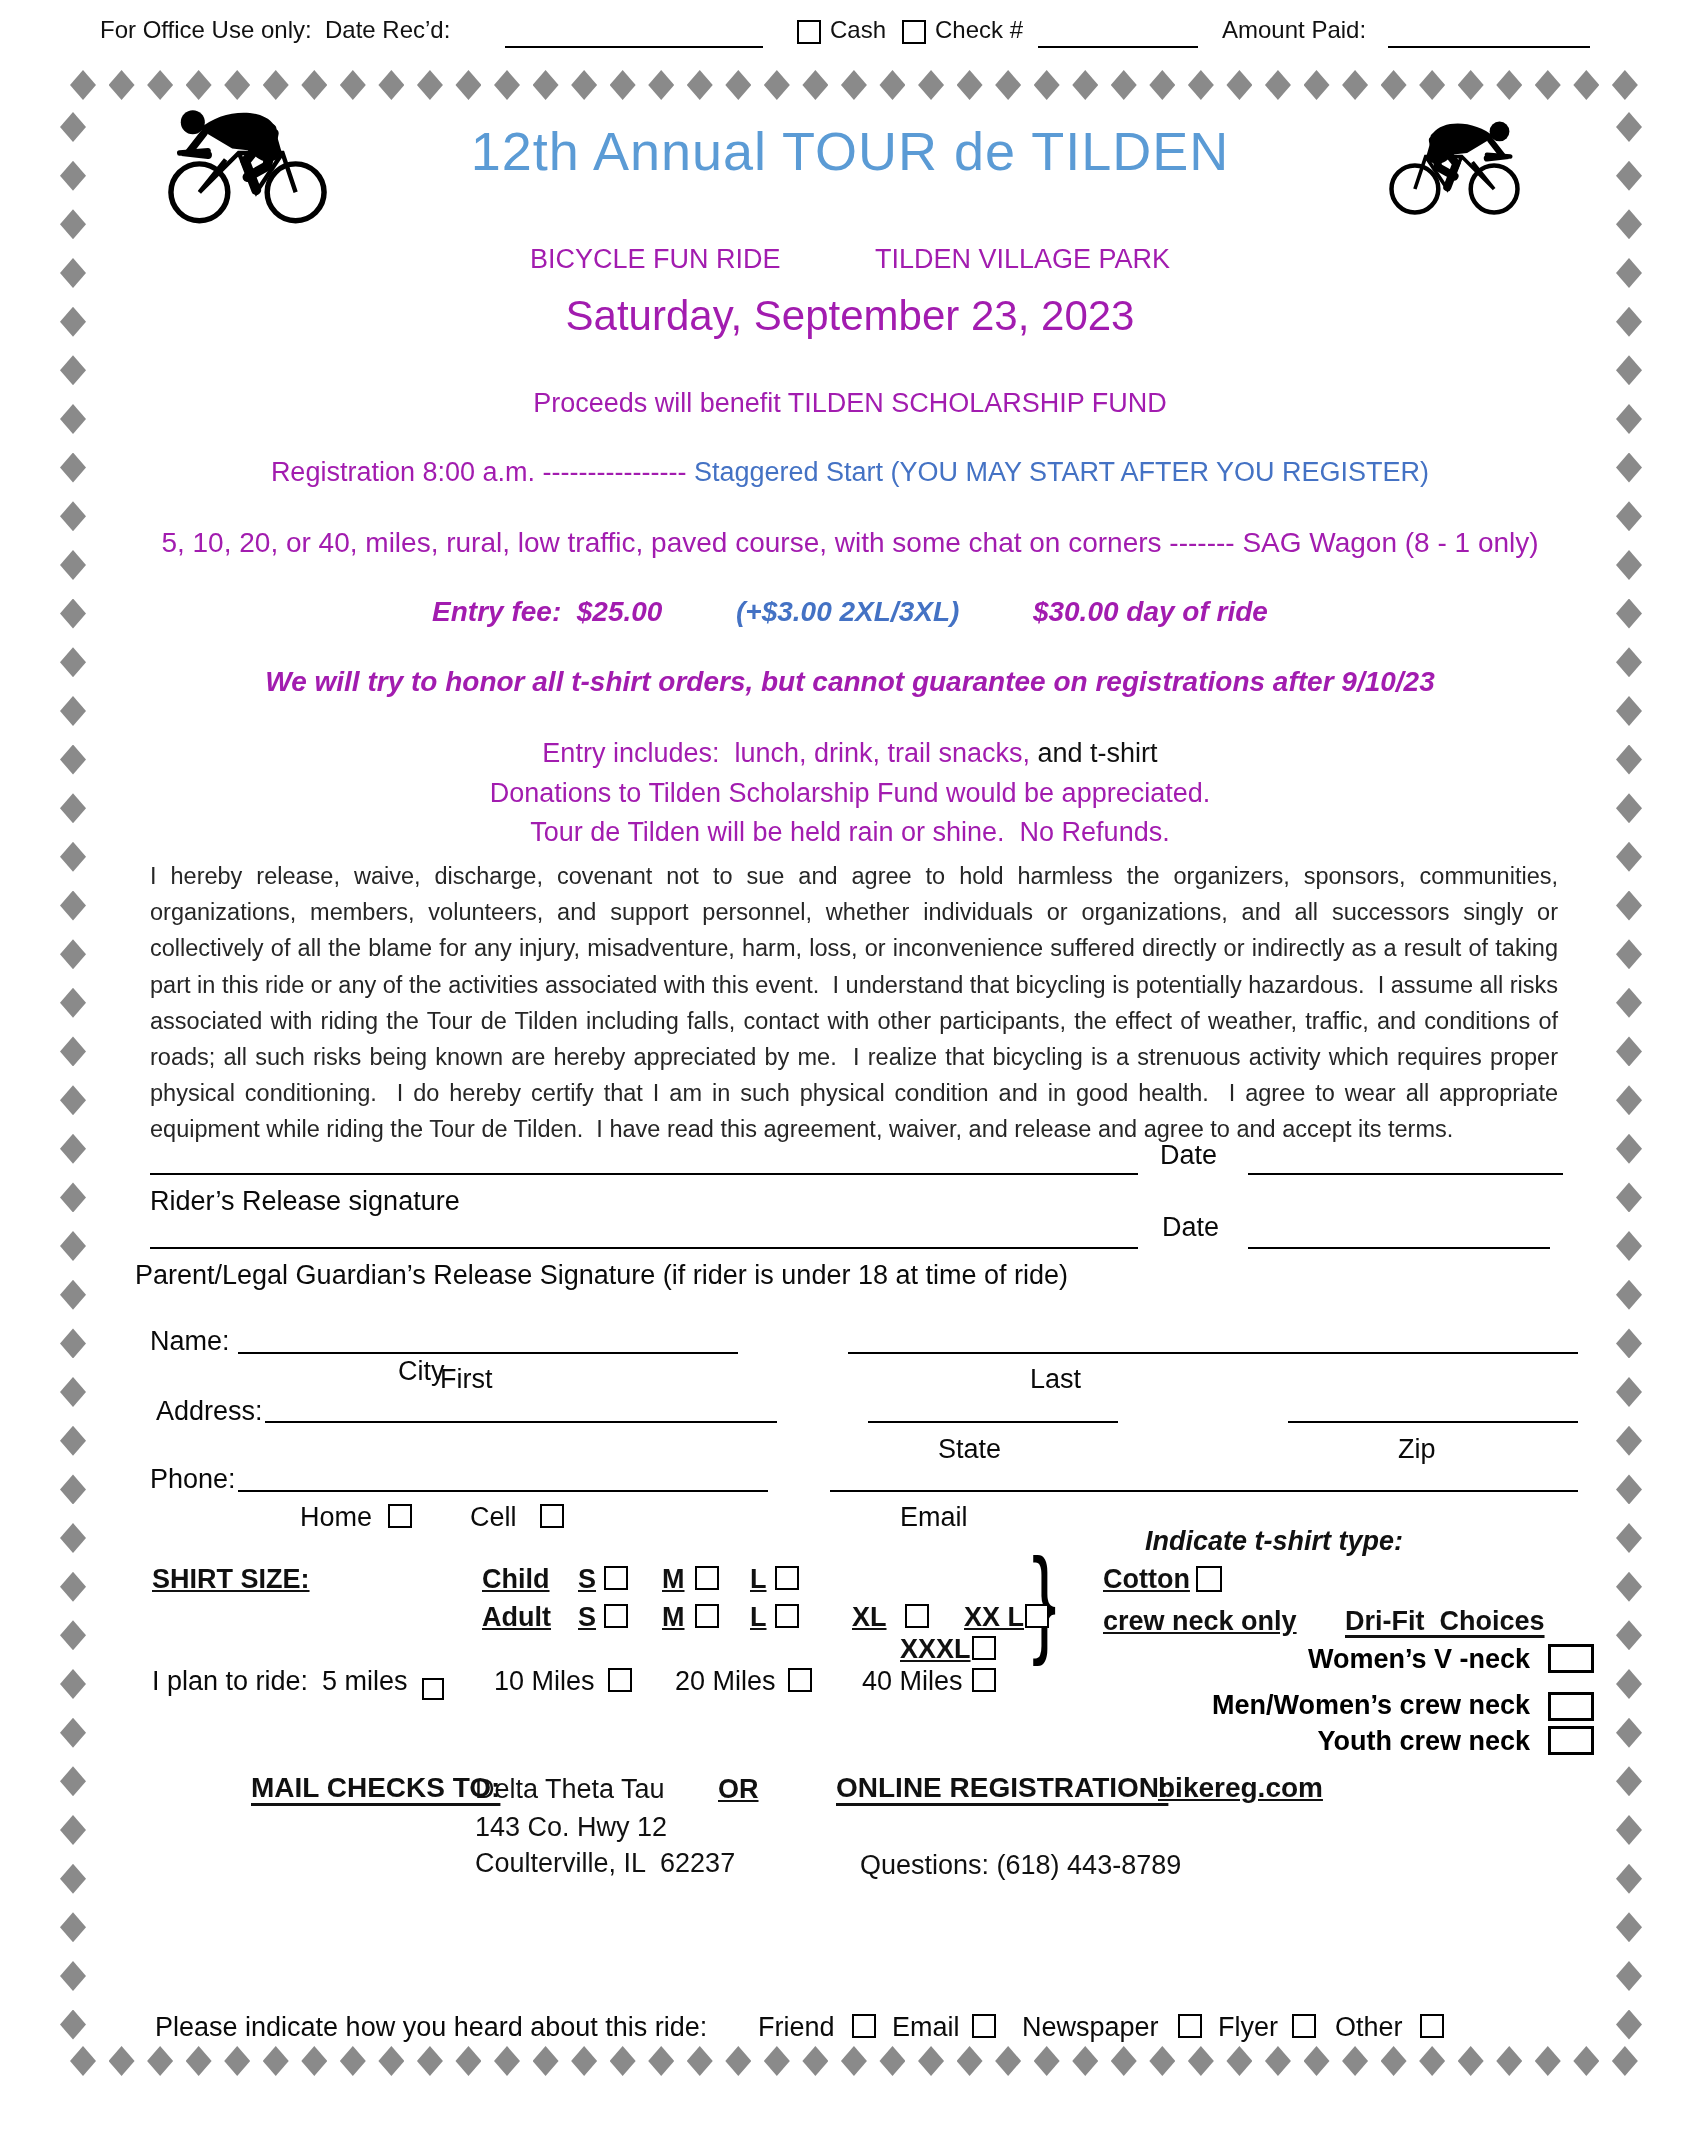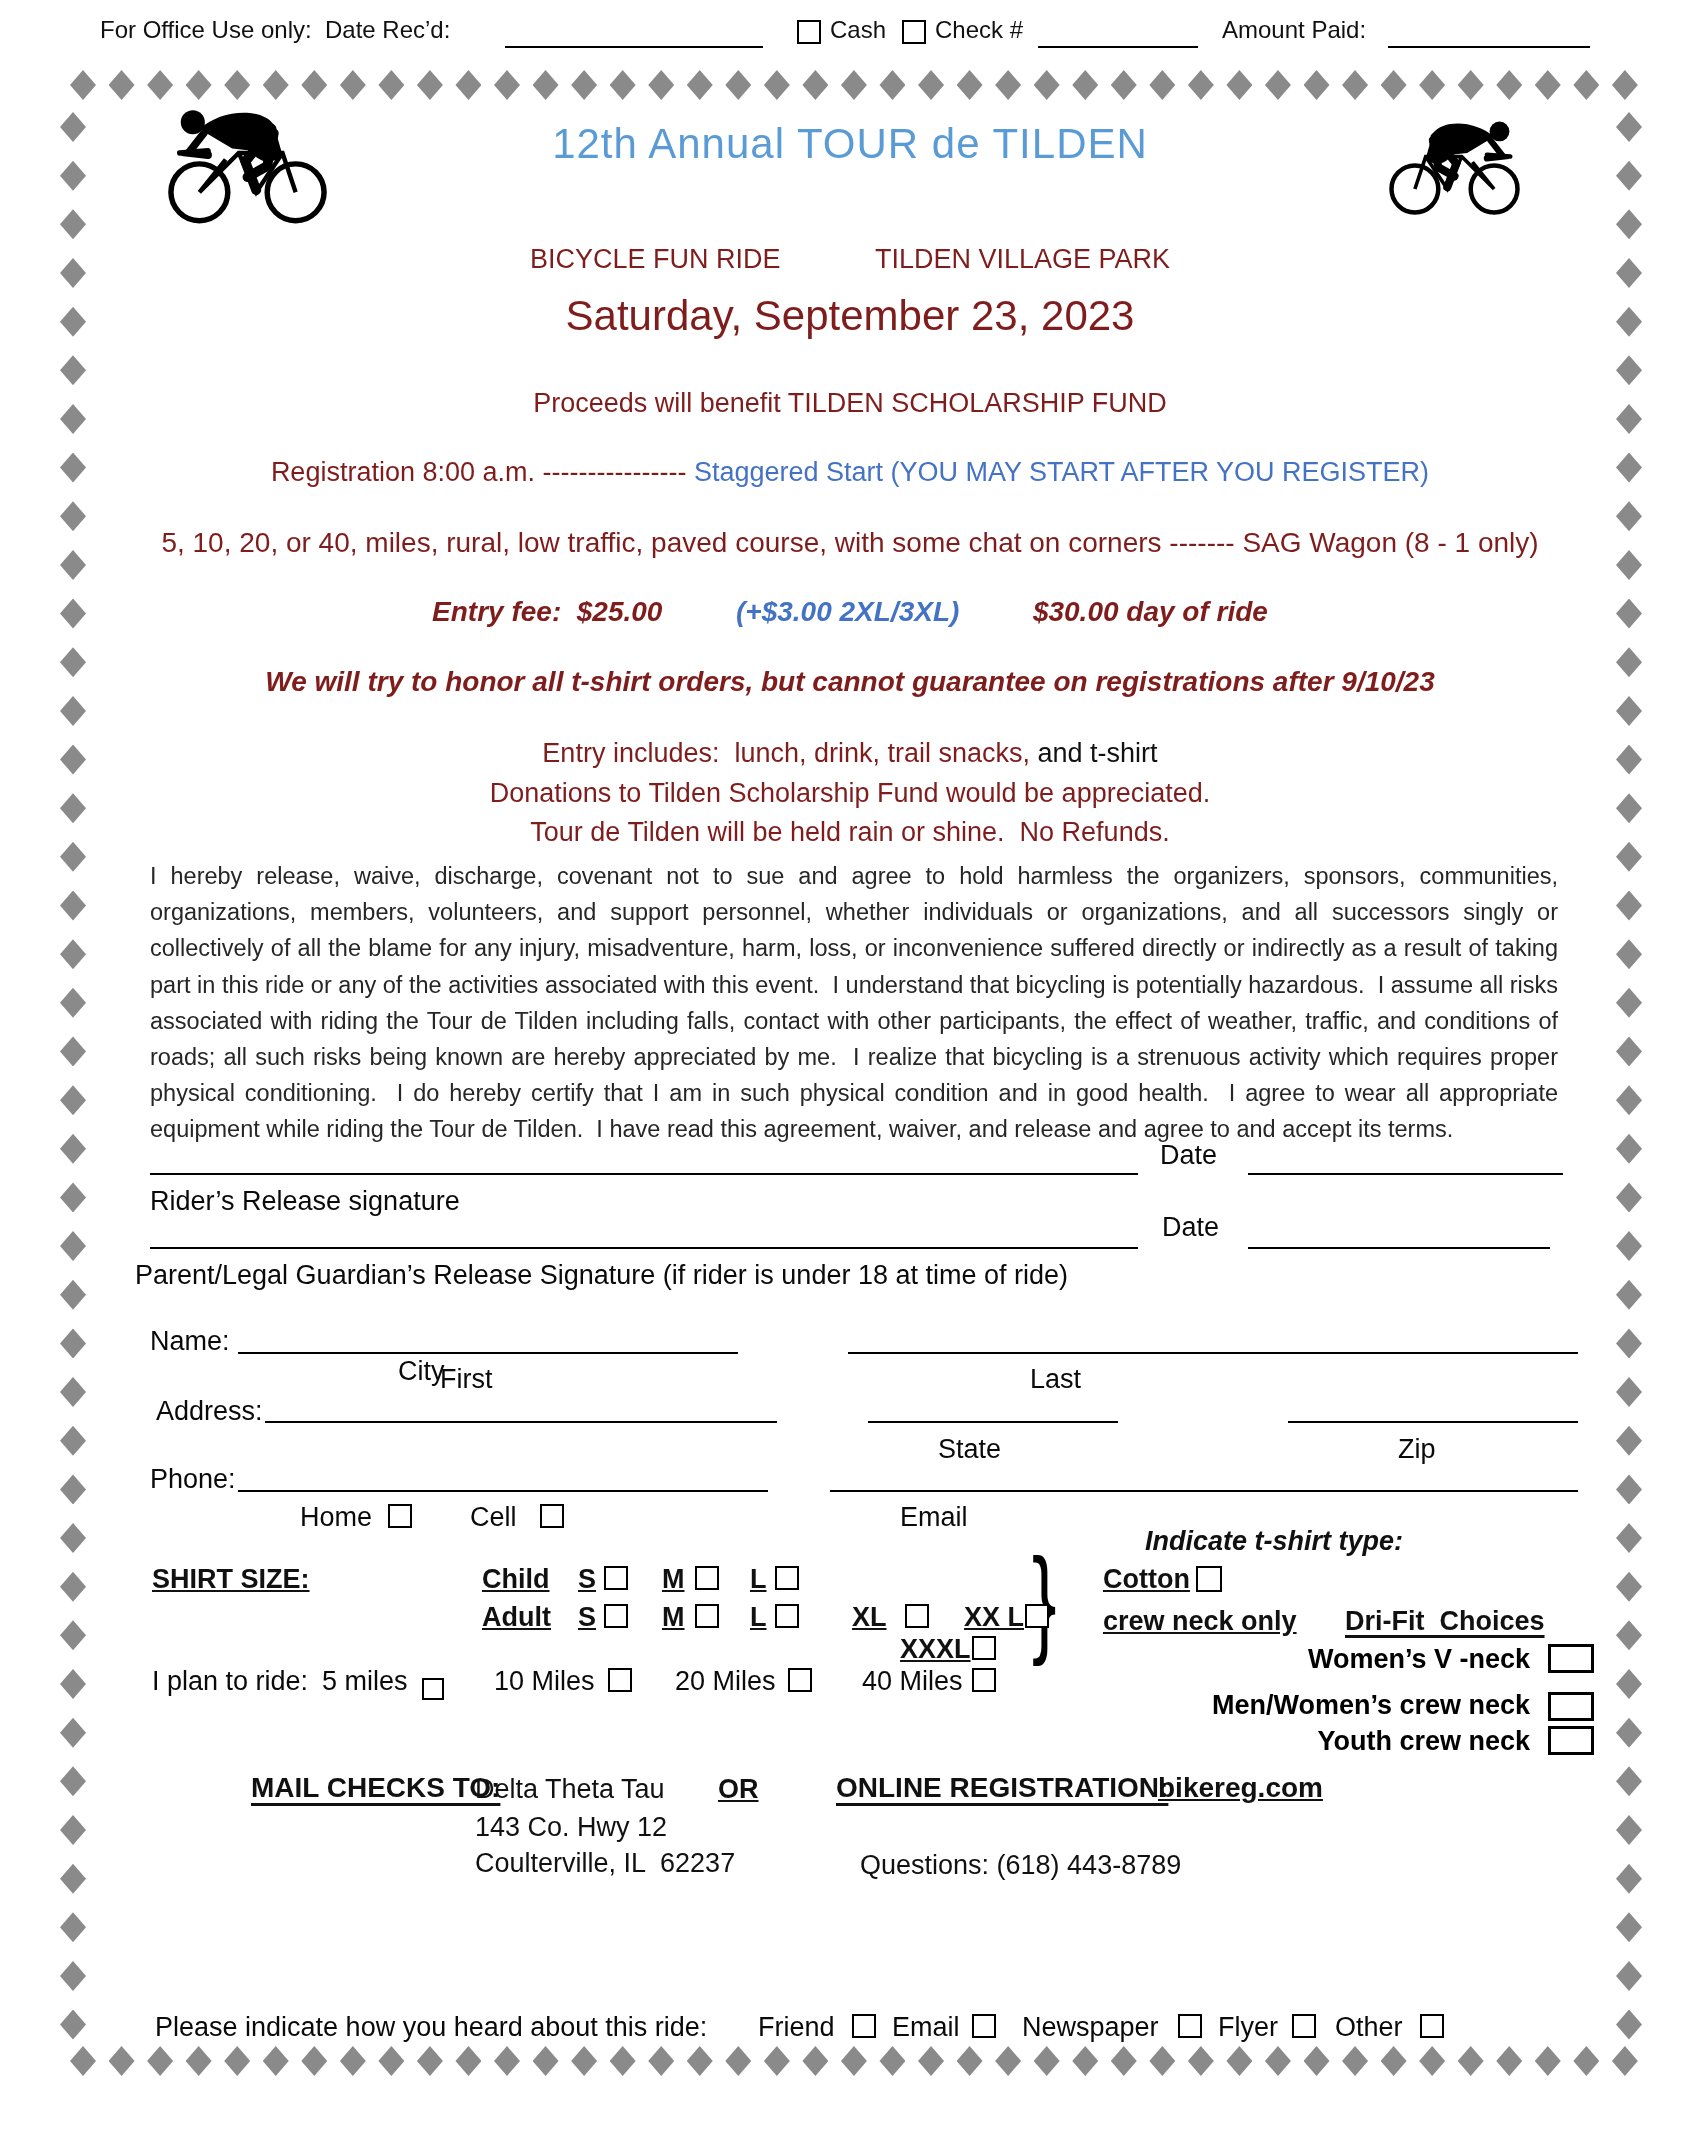--- a/index.html
+++ b/index.html
@@ -1,28 +1,28 @@
 <!DOCTYPE html>
 <html><head>
 <meta charset="utf-8">
 <style>
   html,body{margin:0;padding:0;background:#fff;}
   .page{position:relative;width:1700px;height:2140px;background:#fff;overflow:hidden;
         font-family:"Liberation Sans","DejaVu Sans",sans-serif;color:#3d3d3d;}
   .abs{position:absolute;}
   .pre{white-space:pre-wrap;}
   .ctr{position:absolute;left:110px;right:110px;text-align:center;}
-  .gray{color:#7f1d1d;}
+  .gray{color:#a21caf;}
   .blk{color:#111;}
   .blue{color:#4472C4;}
   .bi{font-style:italic;font-weight:700;}
   .b{font-weight:700;text-decoration:underline;}
   .u{text-decoration:underline;text-decoration-thickness:3px;text-underline-offset:6px;margin-left:31px;}
   .fs26{font-size:24px;} .fs27{font-size:27px;} .fs28{font-size:28px;} .fs42{font-size:42px;}
-  .title{font-size:42px;color:#5B9BD5;letter-spacing:1px;}
+  .title{font-size:54px;color:#5B9BD5;letter-spacing:1px;}
   .line{position:absolute;border-top:2.5px solid #000;height:0;}
   .cb-abs{position:absolute;width:20px;height:20px;border:2.5px solid #000;background:#fff;}
   .cb-wide{position:absolute;width:40px;height:23px;border:3px solid #000;background:#fff;}
   .waiver{position:absolute;left:150px;right:142px;font-size:23.5px;line-height:36.2px;
           color:#262626;text-align:justify;white-space:pre-wrap;}
   .diamond{width:26px;height:30px;background:#8A8A8A;flex:none;
            clip-path:polygon(50% 0,100% 50%,50% 100%,0 50%);}
   .drow{position:absolute;display:flex;justify-content:space-between;left:70px;right:62px;}
   .dcol{position:absolute;display:flex;flex-direction:column;justify-content:space-between;
         top:112px;height:1928px;width:26px;}

